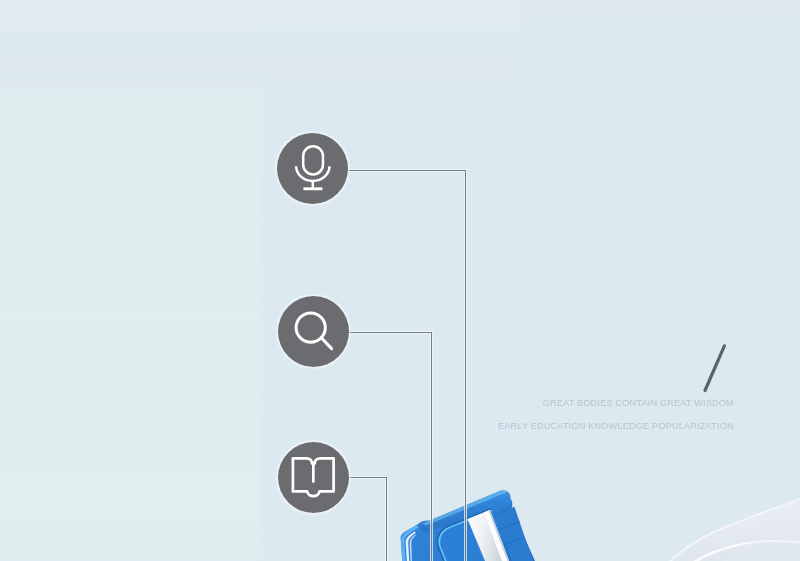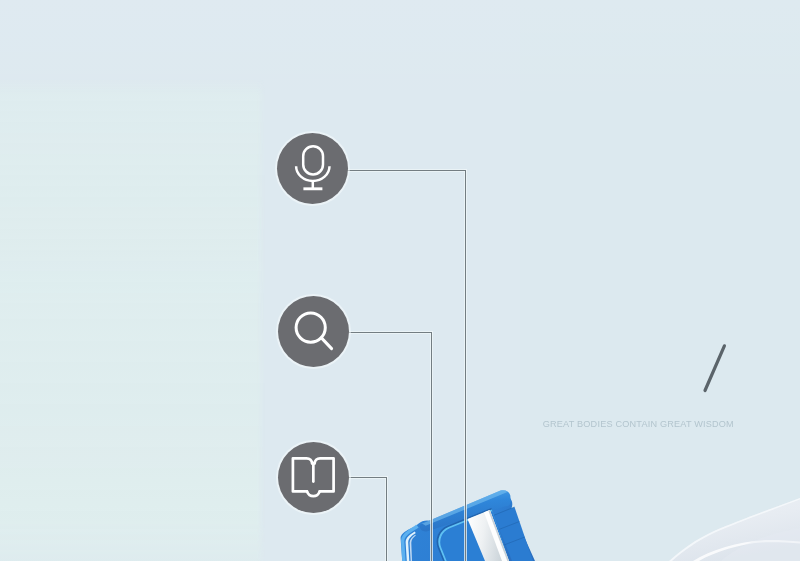--- a/index.html
+++ b/index.html
@@ -29,21 +29,21 @@
   .conn .hg{position:absolute;height:3px;background:#eef5f8;opacity:.75;}
   .conn .vg{position:absolute;width:3px;background:#eef5f8;opacity:.75;}
 
   
   .badge{position:absolute;border-radius:50%;background:#6b6c70;
          display:flex;align-items:center;justify-content:center;
          box-shadow:0 0 0 2px rgba(245,251,253,0.55);}
   .badge svg{display:block;}
 
   
-  .taglines{position:absolute;right:66.4px;top:413px;text-align:right;
+  .taglines{position:absolute;right:66.4px;top:392px;text-align:right;
             color:#b3c5ce;font-size:9.8px;letter-spacing:0.2px;
             line-height:22.6px;font-weight:400;}
   .taglines div{white-space:nowrap;}
   .taglines span{display:inline-block;transform:scaleX(0.933);
                  transform-origin:right center;}
 
   
   .slash{position:absolute;}
 </style>
 </head>
@@ -183,19 +183,20 @@
         <path d="M36.65 21.6 C36.65 18.5 39.0 16.3 42.1 16.3 H55.6 V49.4 H41.7"></path>
         <path d="M29.0 49.4 C30.2 52.5 32.5 54.1 35.35 54.1
                  C38.2 54.1 40.5 52.5 41.7 49.4"></path>
         <line x1="35.35" y1="21.0" x2="35.35" y2="39.6"></line>
       </g>
     </svg>
   </div>
 
   <div class="taglines" style="color: rgb(179, 197, 206);">
     <div><span>GREAT BODIES CONTAIN GREAT WISDOM</span></div>
+    <div><span>EARLY EDUCATION KNOWLEDGE POPULARIZATION</span></div>
   </div>
 
   <svg class="slash" style="left:700px;top:341px;" width="30" height="54">
     <line x1="5.0" y1="49.5" x2="24.4" y2="4.8" stroke-width="3.2" stroke-linecap="round" stroke="#5b646a"></line>
   </svg>
 
 </div>
 
 </body></html>

